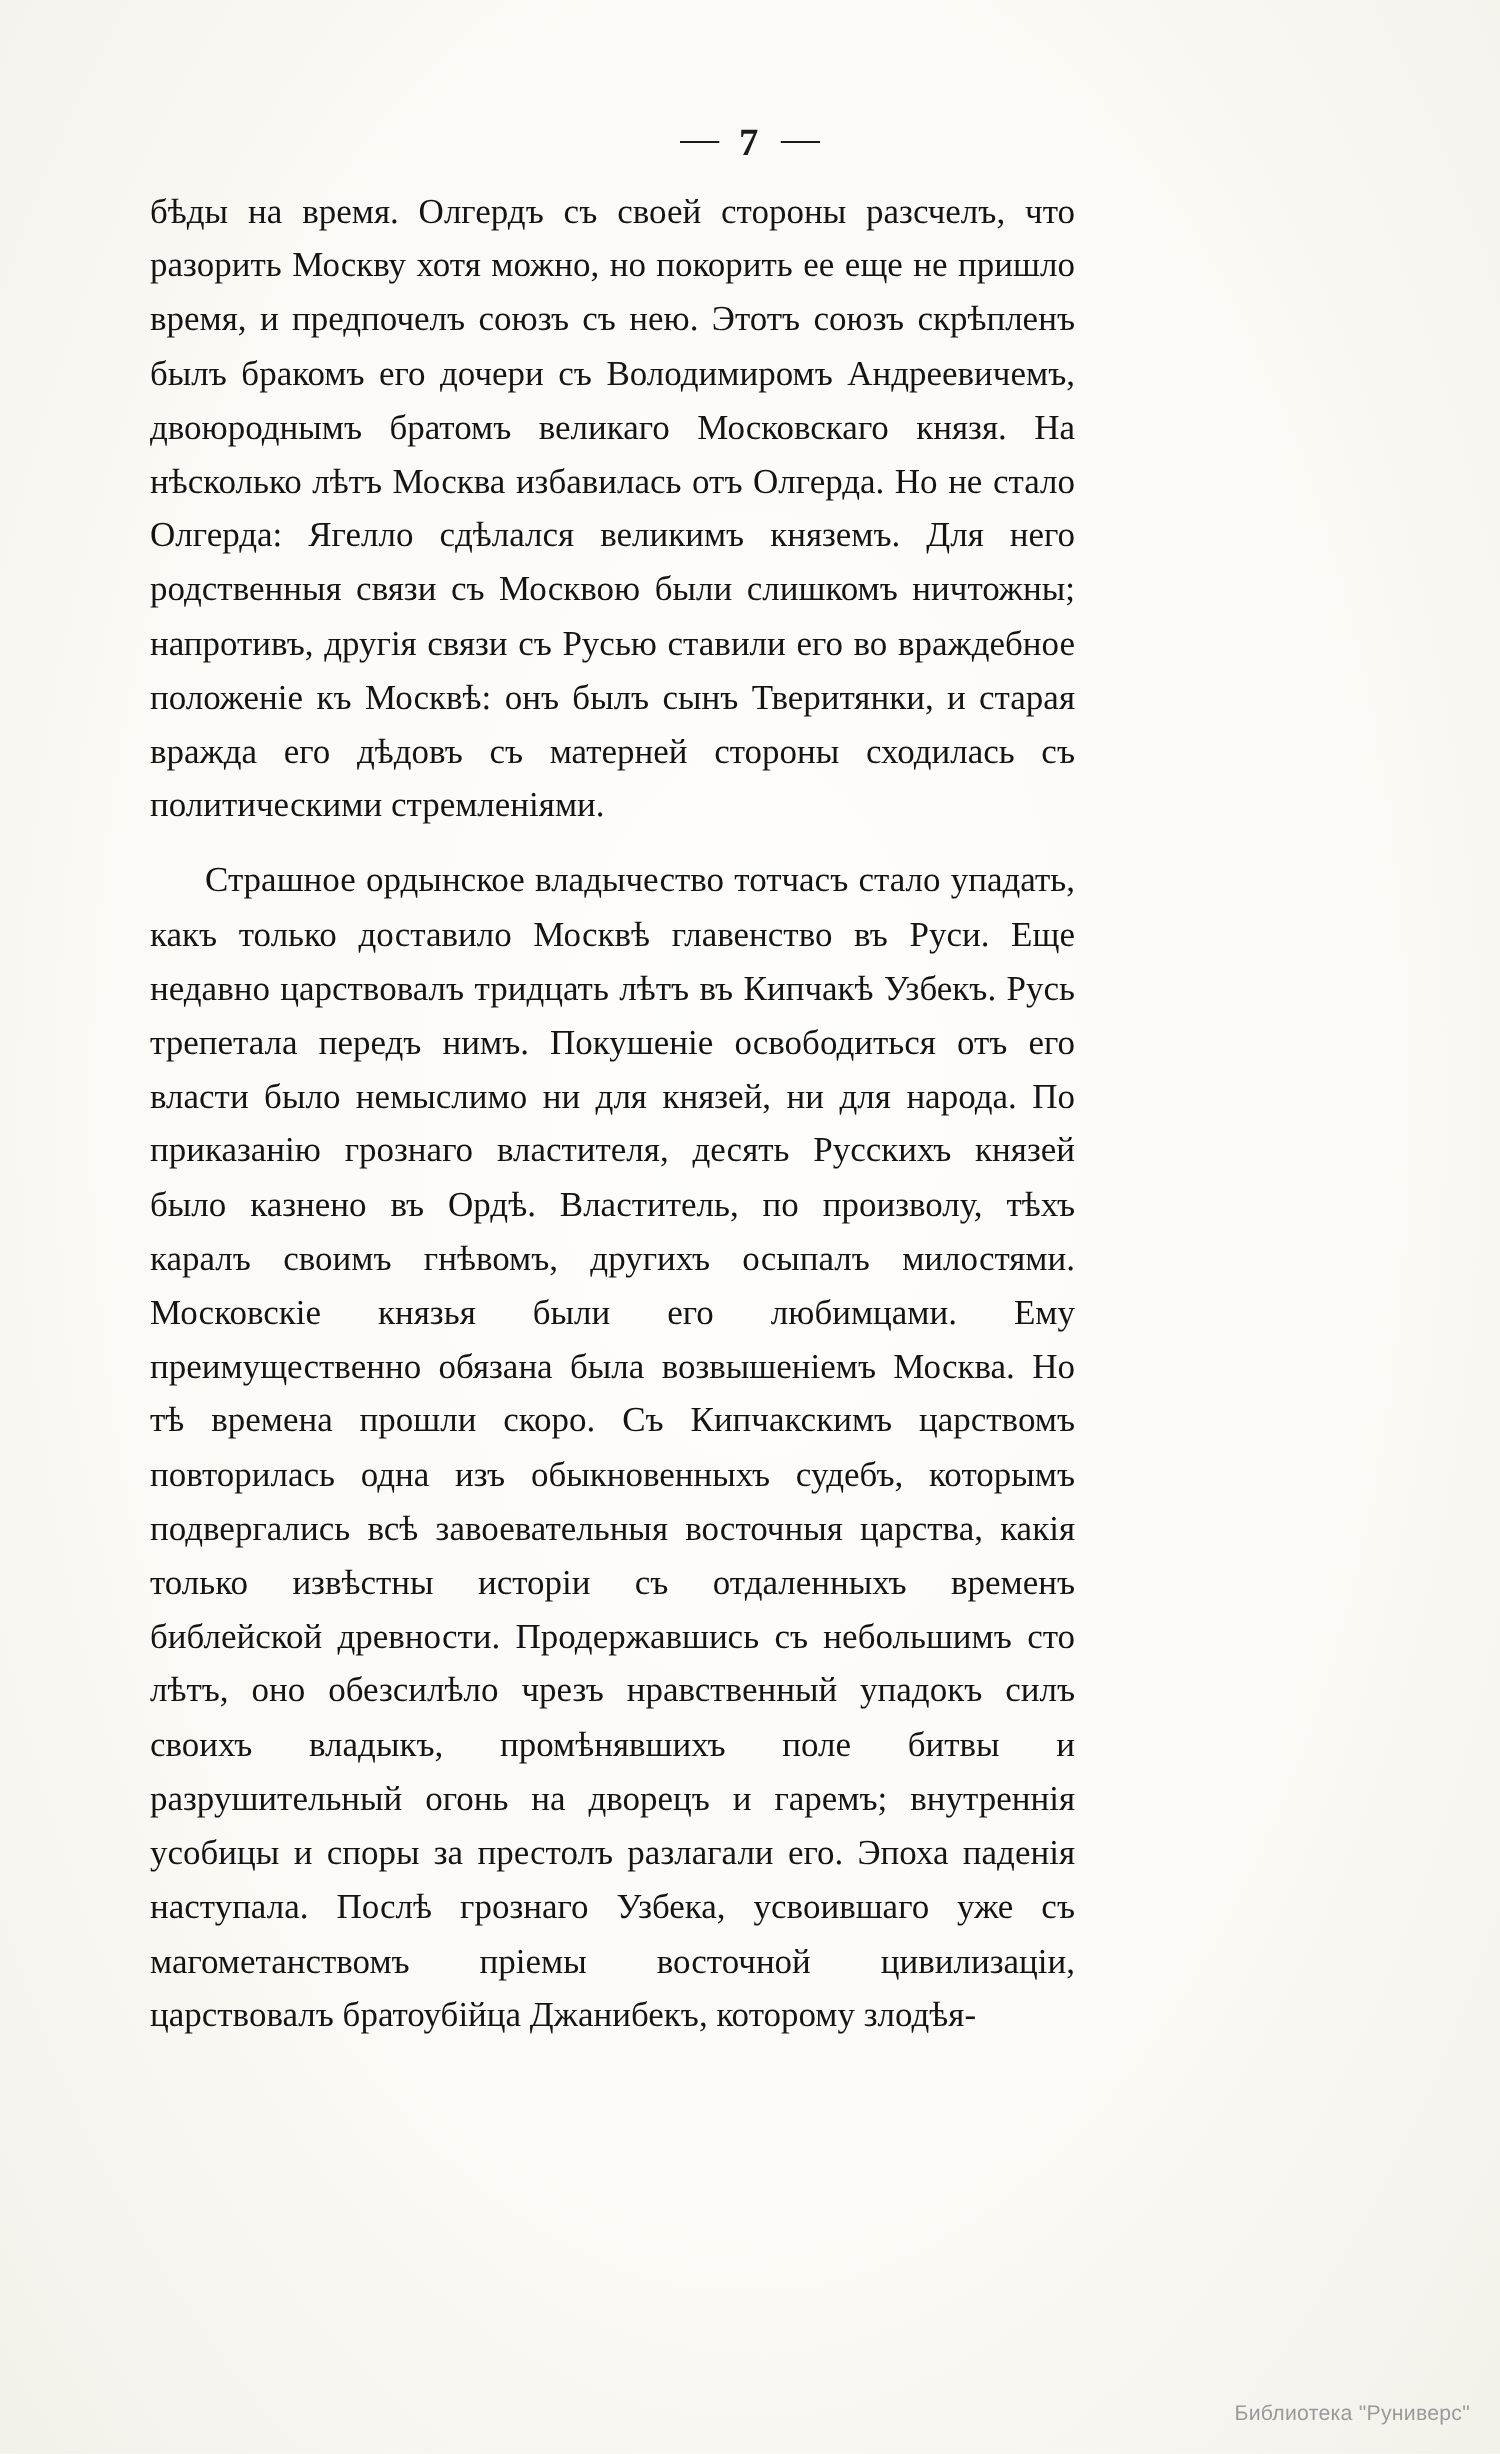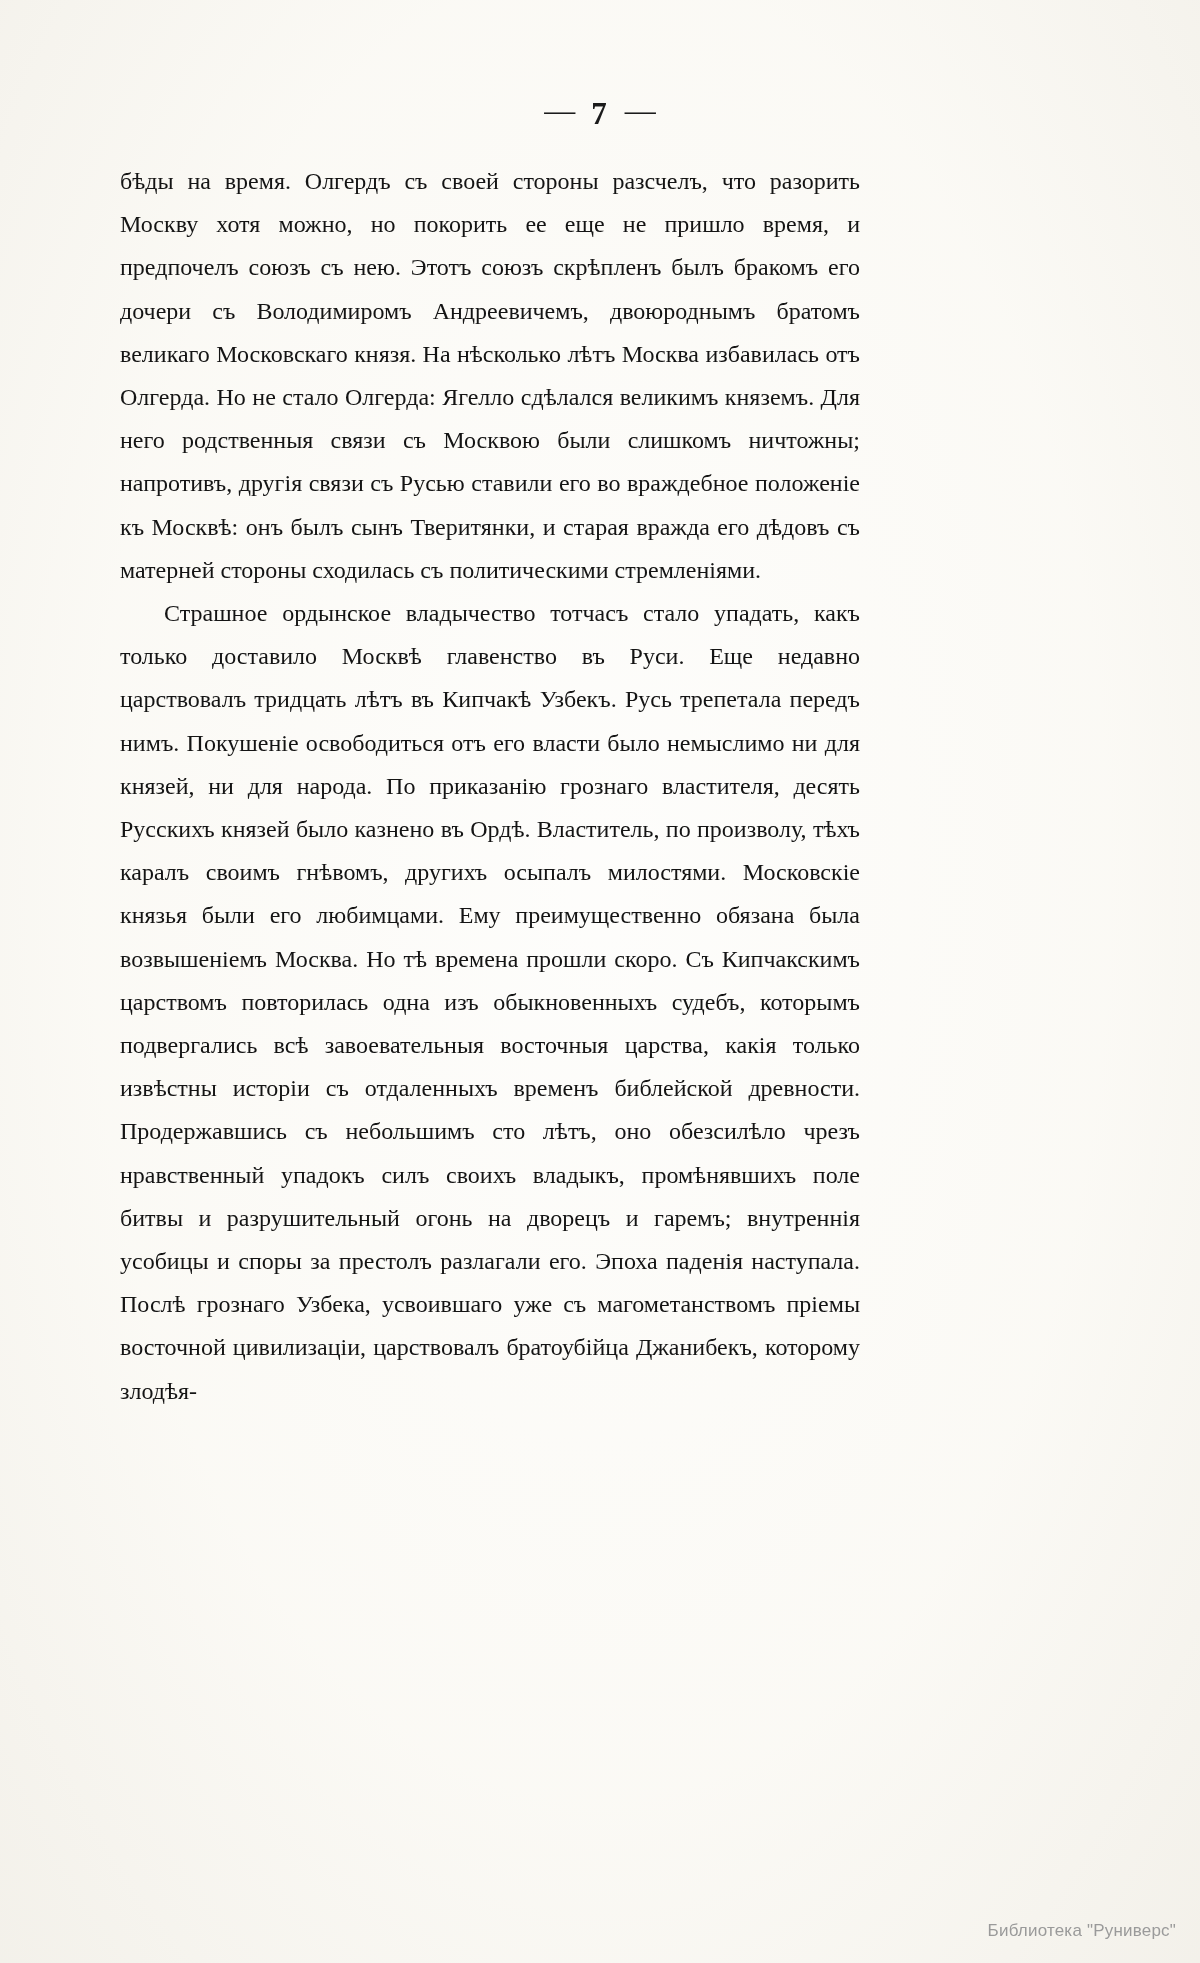--- a/index.html
+++ b/index.html
@@ -44,34 +44,34 @@
   }
   .folio .dash {
     font-weight: 400;
     letter-spacing: 0;
     padding: 0 16px;
     position: relative;
     top: -3px;
   }
   .body-text {
     position: absolute;
-    top: 160px;
+    top: 148px;
     left: 120px;
     width: 740px;
-    font-size: 24px;
+    font-size: 28px;
     line-height: 43.2px;
     text-align: justify;
     text-justify: inter-word;
     color: #141414;
   }
   .body-text p {
     margin: 0;
   }
   .body-text p + p {
-    margin-top: 0px;
+    margin-top: 17px;
   }
   .indent {
     text-indent: 44px;
   }
   .watermark {
     position: absolute;
     right: 24px;
     bottom: 22px;
     font-family: "Liberation Sans", sans-serif;
     font-size: 17px;

